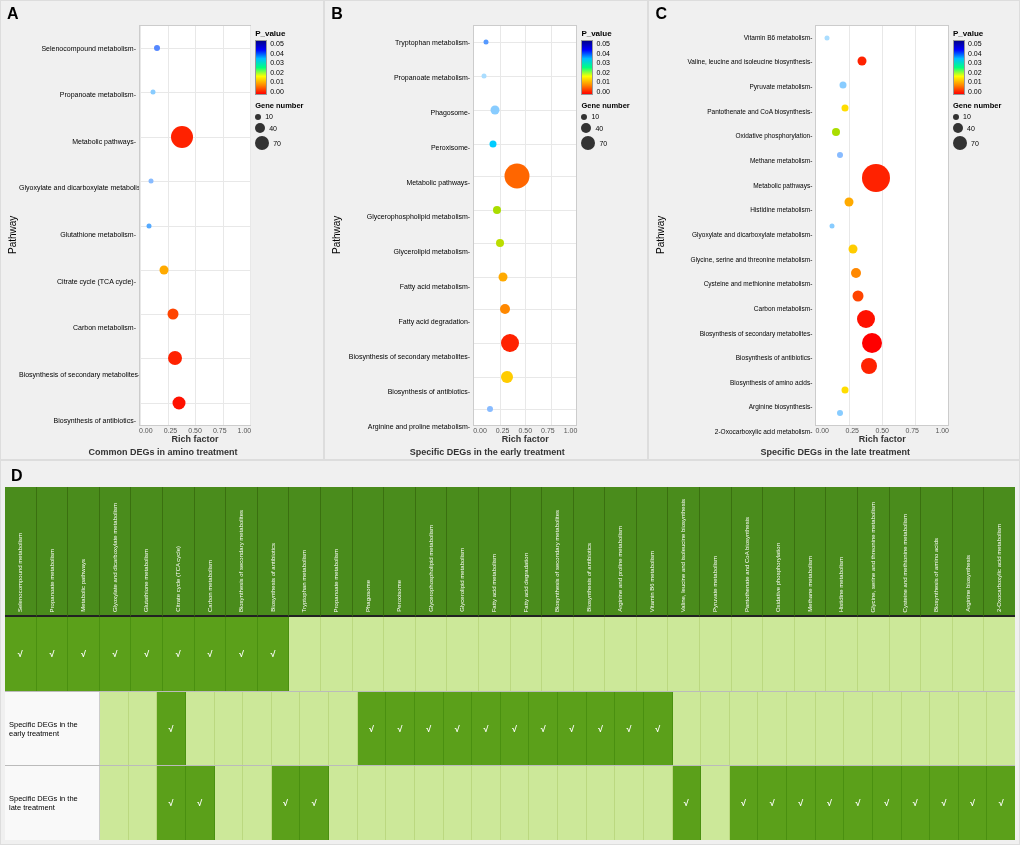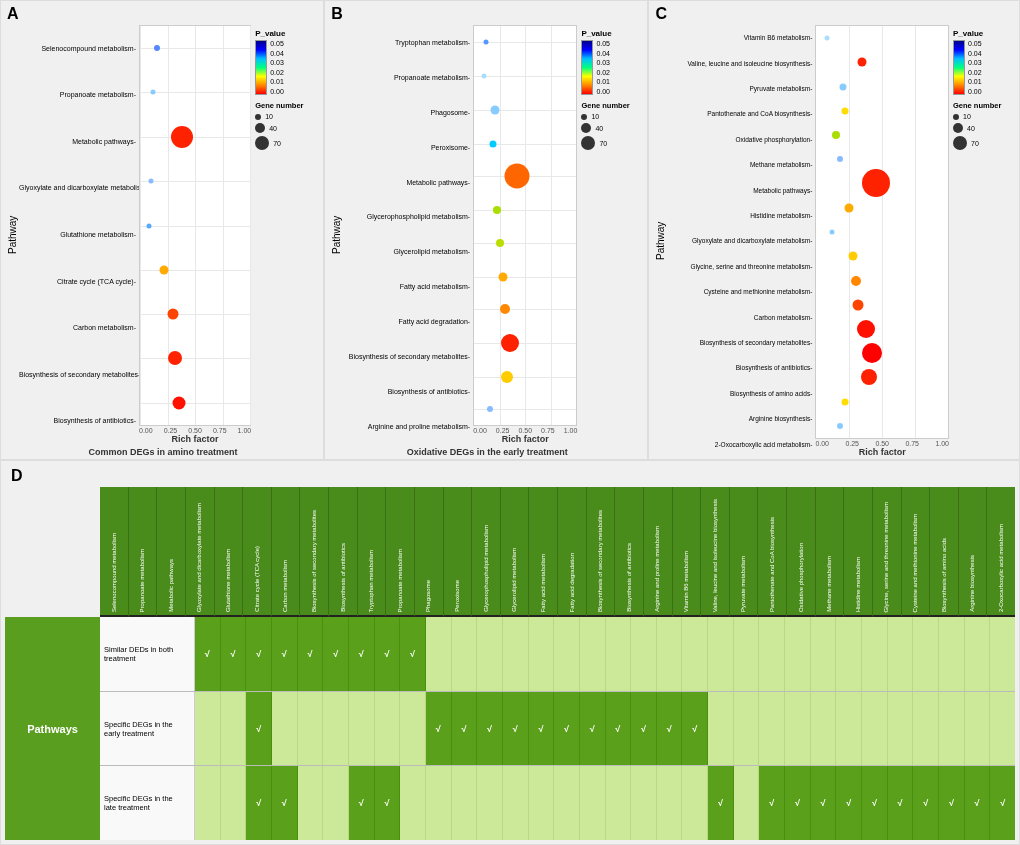--- a/index.html
+++ b/index.html
@@ -210,21 +210,21 @@
           <div style="display:flex;justify-content:space-between;padding:1px 68px 0 0;font-size:7px;color:#555;">
             <span>0.00</span>
               <span>0.25</span>
               <span>0.50</span>
               <span>0.75</span>
               <span>1.00</span>
           </div>
           <div style="text-align:center;font-size:9px;font-weight:bold;color:#333;padding-right:68px;">Rich factor</div>
         </div>
       </div>
-      <div style="text-align:center;font-size:9px;font-weight:bold;color:#333;margin-top:3px;">Oxidative DEGs in the early treatment</div>
+      <div style="text-align:center;font-size:9px;font-weight:bold;color:#333;margin-top:3px;">Specific DEGs in the early treatment</div>
     </div>
 
     <div style="flex:1.15; padding:6px 2px 2px 4px; background:#f0f0f0; border:1px solid #ddd; position:relative; display:flex; flex-direction:column;">
       <span style="font-size:16px;font-weight:bold;position:absolute;top:4px;left:6px;">C</span>
       <div style="display:flex;flex:1;margin-top:18px;">
         <div style="writing-mode:vertical-rl;transform:rotate(180deg);font-size:10px;display:flex;align-items:center;justify-content:center;width:14px;">Pathway</div>
         <div style="display:flex;flex-direction:column;justify-content:space-around;width:148px;padding-right:3px;">
           <div style="font-size:6.5px;text-align:right;white-space:nowrap;">Vitamin B6 metabolism-</div>
           <div style="font-size:6.5px;text-align:right;white-space:nowrap;">Valine, leucine and isoleucine biosynthesis-</div>
           <div style="font-size:6.5px;text-align:right;white-space:nowrap;">Pyruvate metabolism-</div>
@@ -318,33 +318,31 @@
           <div style="display:flex;justify-content:space-between;padding:1px 68px 0 0;font-size:7px;color:#555;">
             <span>0.00</span>
               <span>0.25</span>
               <span>0.50</span>
               <span>0.75</span>
               <span>1.00</span>
           </div>
           <div style="text-align:center;font-size:9px;font-weight:bold;color:#333;padding-right:68px;">Rich factor</div>
         </div>
       </div>
+      <div style="text-align:center;font-size:9px;font-weight:bold;color:#333;margin-top:3px;">Specific DEGs in the late treatment</div>
     </div>
 
   </div>
 
   <div style="flex:1;background:#f0f0f0;border:1px solid #ddd;padding:4px;display:flex;flex-direction:column;">
     <div style="display:flex;align-items:flex-start;">
       <span style="font-size:16px;font-weight:bold;padding:2px 6px;">D</span>
     </div>
     <div style="display:flex;flex:1;overflow:hidden;">
 
-      <div style="width:95px;display:flex;align-items:stretch;flex-shrink:0;">
-        <div style="background:#5a9e20;color:white;display:flex;align-items:center;justify-content:center;padding:4px;font-size:11px;font-weight:bold;width:100%;margin-top:130px;">Pathways</div>
-      </div>
 
       <div style="flex:1;display:flex;flex-direction:column;overflow:hidden;">
 
         <div style="display:flex;height:130px;flex-shrink:0;">
 
           <div style="flex:1;background:#4a8c1c;border-right:1px solid #3a7010;border-bottom:2px solid #222;display:flex;align-items:flex-end;justify-content:center;padding-bottom:3px;">
               <div style="writing-mode:vertical-rl;transform:rotate(180deg);font-size:6px;color:white;line-height:1.1;text-align:left;">Selenocompound metabolism</div>
             </div>
           <div style="flex:1;background:#4a8c1c;border-right:1px solid #3a7010;border-bottom:2px solid #222;display:flex;align-items:flex-end;justify-content:center;padding-bottom:3px;">
               <div style="writing-mode:vertical-rl;transform:rotate(180deg);font-size:6px;color:white;line-height:1.1;text-align:left;">Propanoate metabolism</div>
@@ -435,21 +433,20 @@
             </div>
           <div style="flex:1;background:#4a8c1c;border-right:1px solid #3a7010;border-bottom:2px solid #222;display:flex;align-items:flex-end;justify-content:center;padding-bottom:3px;">
               <div style="writing-mode:vertical-rl;transform:rotate(180deg);font-size:6px;color:white;line-height:1.1;text-align:left;">Arginine biosynthesis</div>
             </div>
           <div style="flex:1;background:#4a8c1c;border-bottom:2px solid #222;display:flex;align-items:flex-end;justify-content:center;padding-bottom:3px;">
               <div style="writing-mode:vertical-rl;transform:rotate(180deg);font-size:6px;color:white;line-height:1.1;text-align:left;">2-Oxocarboxylic acid metabolism</div>
             </div>
         </div>
 
         <div style="display:flex;flex:1;border-bottom:1px solid #bbb;">
-          <div style="width:95px;font-size:7.5px;display:flex;align-items:center;padding-left:4px;background:#f9f9f9;border-right:1px solid #ccc;flex-shrink:0;line-height:1.2;">Similar DEDs in both<br>treatment</div>
           <div style="flex:1;display:flex;">
 
             <div style="flex:1;background:#5ba01a;border-right:1px solid #4a9010;display:flex;align-items:center;justify-content:center;font-size:9px;font-weight:bold;color:white;">√</div>
             <div style="flex:1;background:#5ba01a;border-right:1px solid #4a9010;display:flex;align-items:center;justify-content:center;font-size:9px;font-weight:bold;color:white;">√</div>
             <div style="flex:1;background:#5ba01a;border-right:1px solid #4a9010;display:flex;align-items:center;justify-content:center;font-size:9px;font-weight:bold;color:white;">√</div>
             <div style="flex:1;background:#5ba01a;border-right:1px solid #4a9010;display:flex;align-items:center;justify-content:center;font-size:9px;font-weight:bold;color:white;">√</div>
             <div style="flex:1;background:#5ba01a;border-right:1px solid #4a9010;display:flex;align-items:center;justify-content:center;font-size:9px;font-weight:bold;color:white;">√</div>
             <div style="flex:1;background:#5ba01a;border-right:1px solid #4a9010;display:flex;align-items:center;justify-content:center;font-size:9px;font-weight:bold;color:white;">√</div>
             <div style="flex:1;background:#5ba01a;border-right:1px solid #4a9010;display:flex;align-items:center;justify-content:center;font-size:9px;font-weight:bold;color:white;">√</div>
             <div style="flex:1;background:#5ba01a;border-right:1px solid #4a9010;display:flex;align-items:center;justify-content:center;font-size:9px;font-weight:bold;color:white;">√</div>

